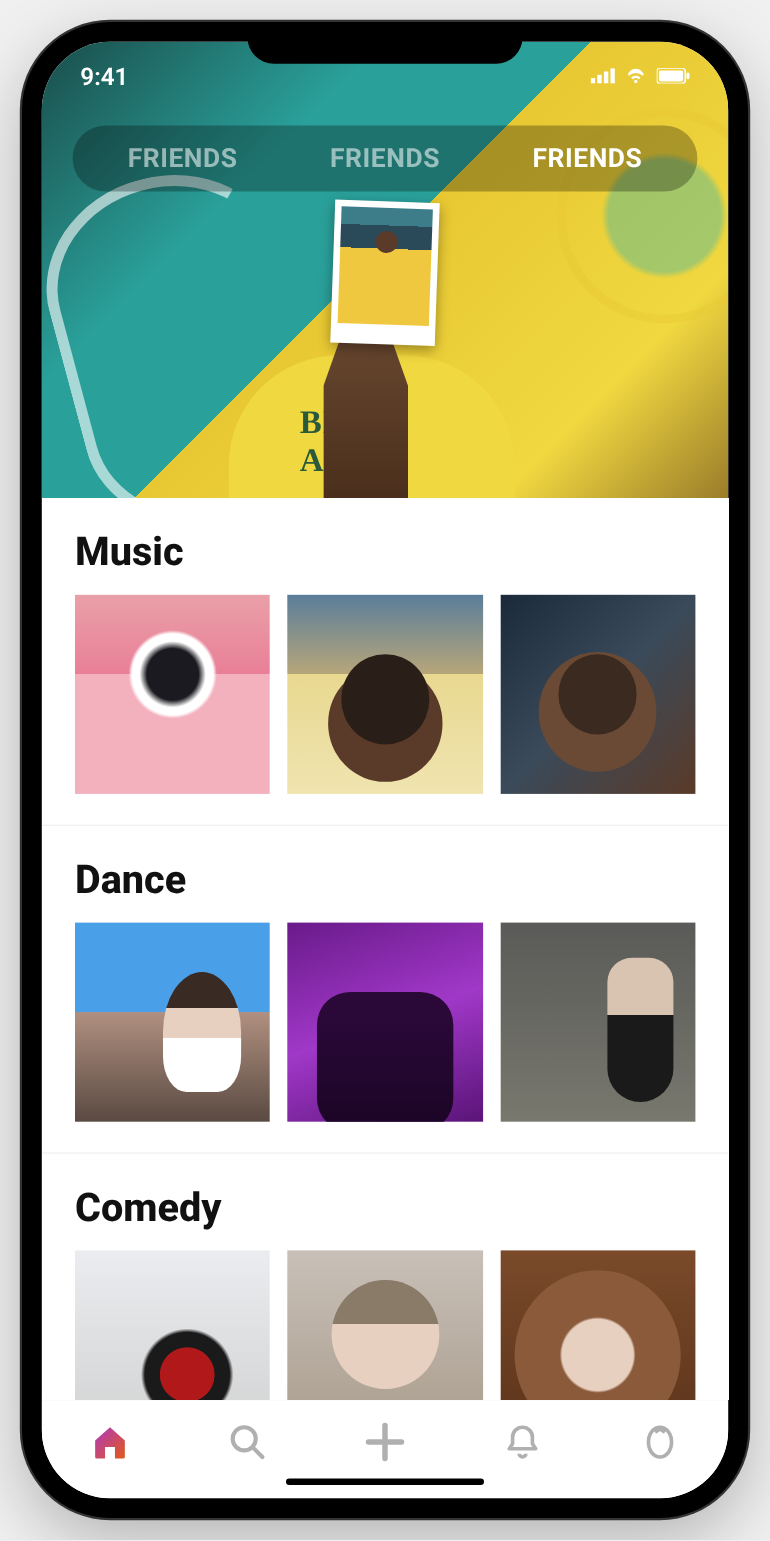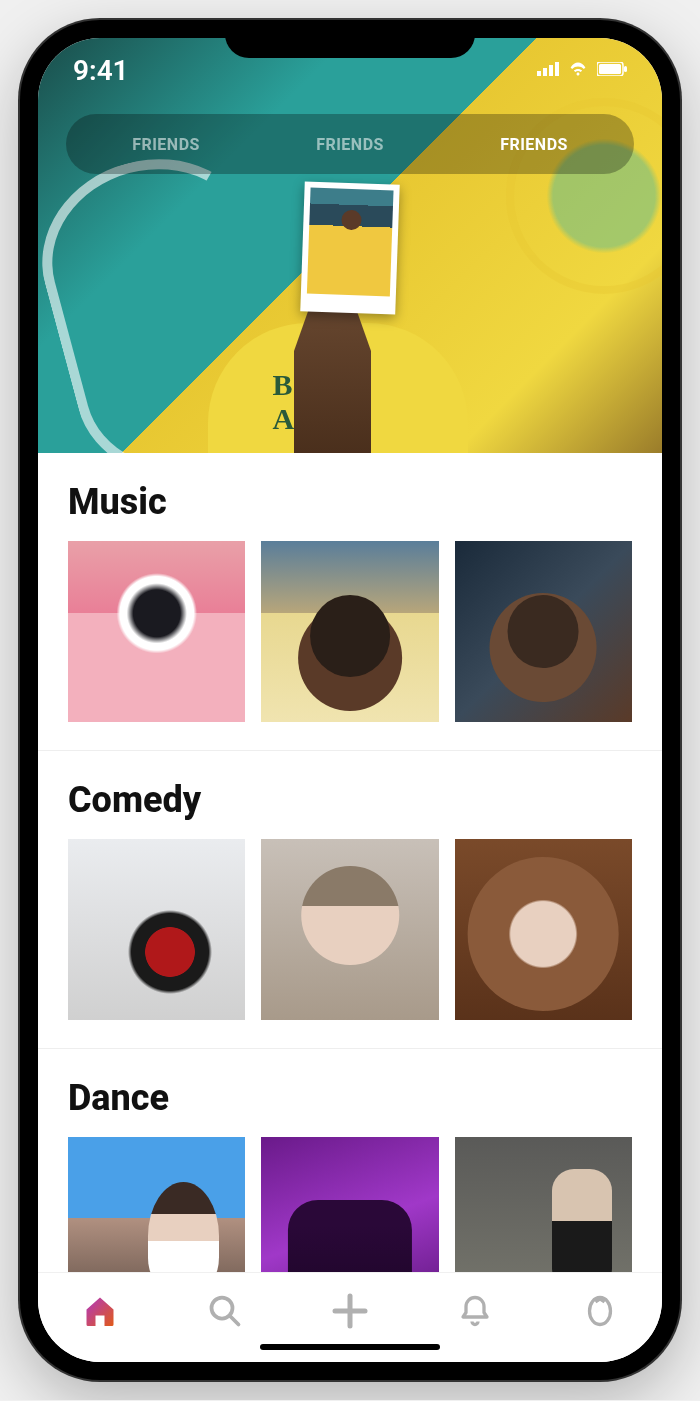--- a/index.html
+++ b/index.html
@@ -126,38 +126,38 @@
     position: absolute;
     top: 0; left: 0; right: 0;
     height: 50px;
     display: flex;
     justify-content: space-between;
     align-items: center;
     padding: 14px 35px 0;
     z-index: 50;
     color: #fff;
   }
-  .status-time { font-size: 28px; font-weight: 600; }
+  .status-time { font-size: 22px; font-weight: 600; }
   .status-icons { display: flex; gap: 8px; align-items: center; }
   .tab-bar {
     position: absolute;
     top: 76px; left: 28px; right: 28px;
     height: 60px;
     background: rgba(0,0,0,.28);
     border-radius: 30px;
     display: flex;
     align-items: center;
     justify-content: space-around;
     z-index: 40;
     padding: 0 8px;
   }
   .tab {
     flex:1;
     text-align:center;
-    font-size: 16px;
+    font-size: 24px;
     font-weight: 700;
     letter-spacing: 0.5px;
     color: rgba(255,255,255,.55);
     padding: 6px 4px;
   }
   .tab.active { color: #fff; }
   .content {
     flex: 1;
     overflow-y: auto;
     background: #fff;
@@ -275,34 +275,34 @@
       <div class="section">
         <div class="section-title">Music</div>
         <div class="thumb-row">
           <div class="thumb t1"></div>
           <div class="thumb t2"></div>
           <div class="thumb t3"></div>
         </div>
       </div>
 
       <div class="section">
+        <div class="section-title">Dance</div>
+        <div class="thumb-row">
+          <div class="thumb t4"></div>
+          <div class="thumb t5"></div>
+          <div class="thumb t6"></div>
+        </div>
+      </div>
+
+      <div class="section">
         <div class="section-title">Comedy</div>
         <div class="thumb-row">
           <div class="thumb t7"></div>
           <div class="thumb t8"></div>
           <div class="thumb t9"></div>
-        </div>
-      </div>
-
-      <div class="section">
-        <div class="section-title">Dance</div>
-        <div class="thumb-row">
-          <div class="thumb t4"></div>
-          <div class="thumb t5"></div>
-          <div class="thumb t6"></div>
         </div>
       </div>
 
     </div>
 
     <div class="bottom-nav">
       <div class="nav-btn">
         <span>
           <svg width="36" height="36" viewBox="0 0 24 24">
             <defs>

